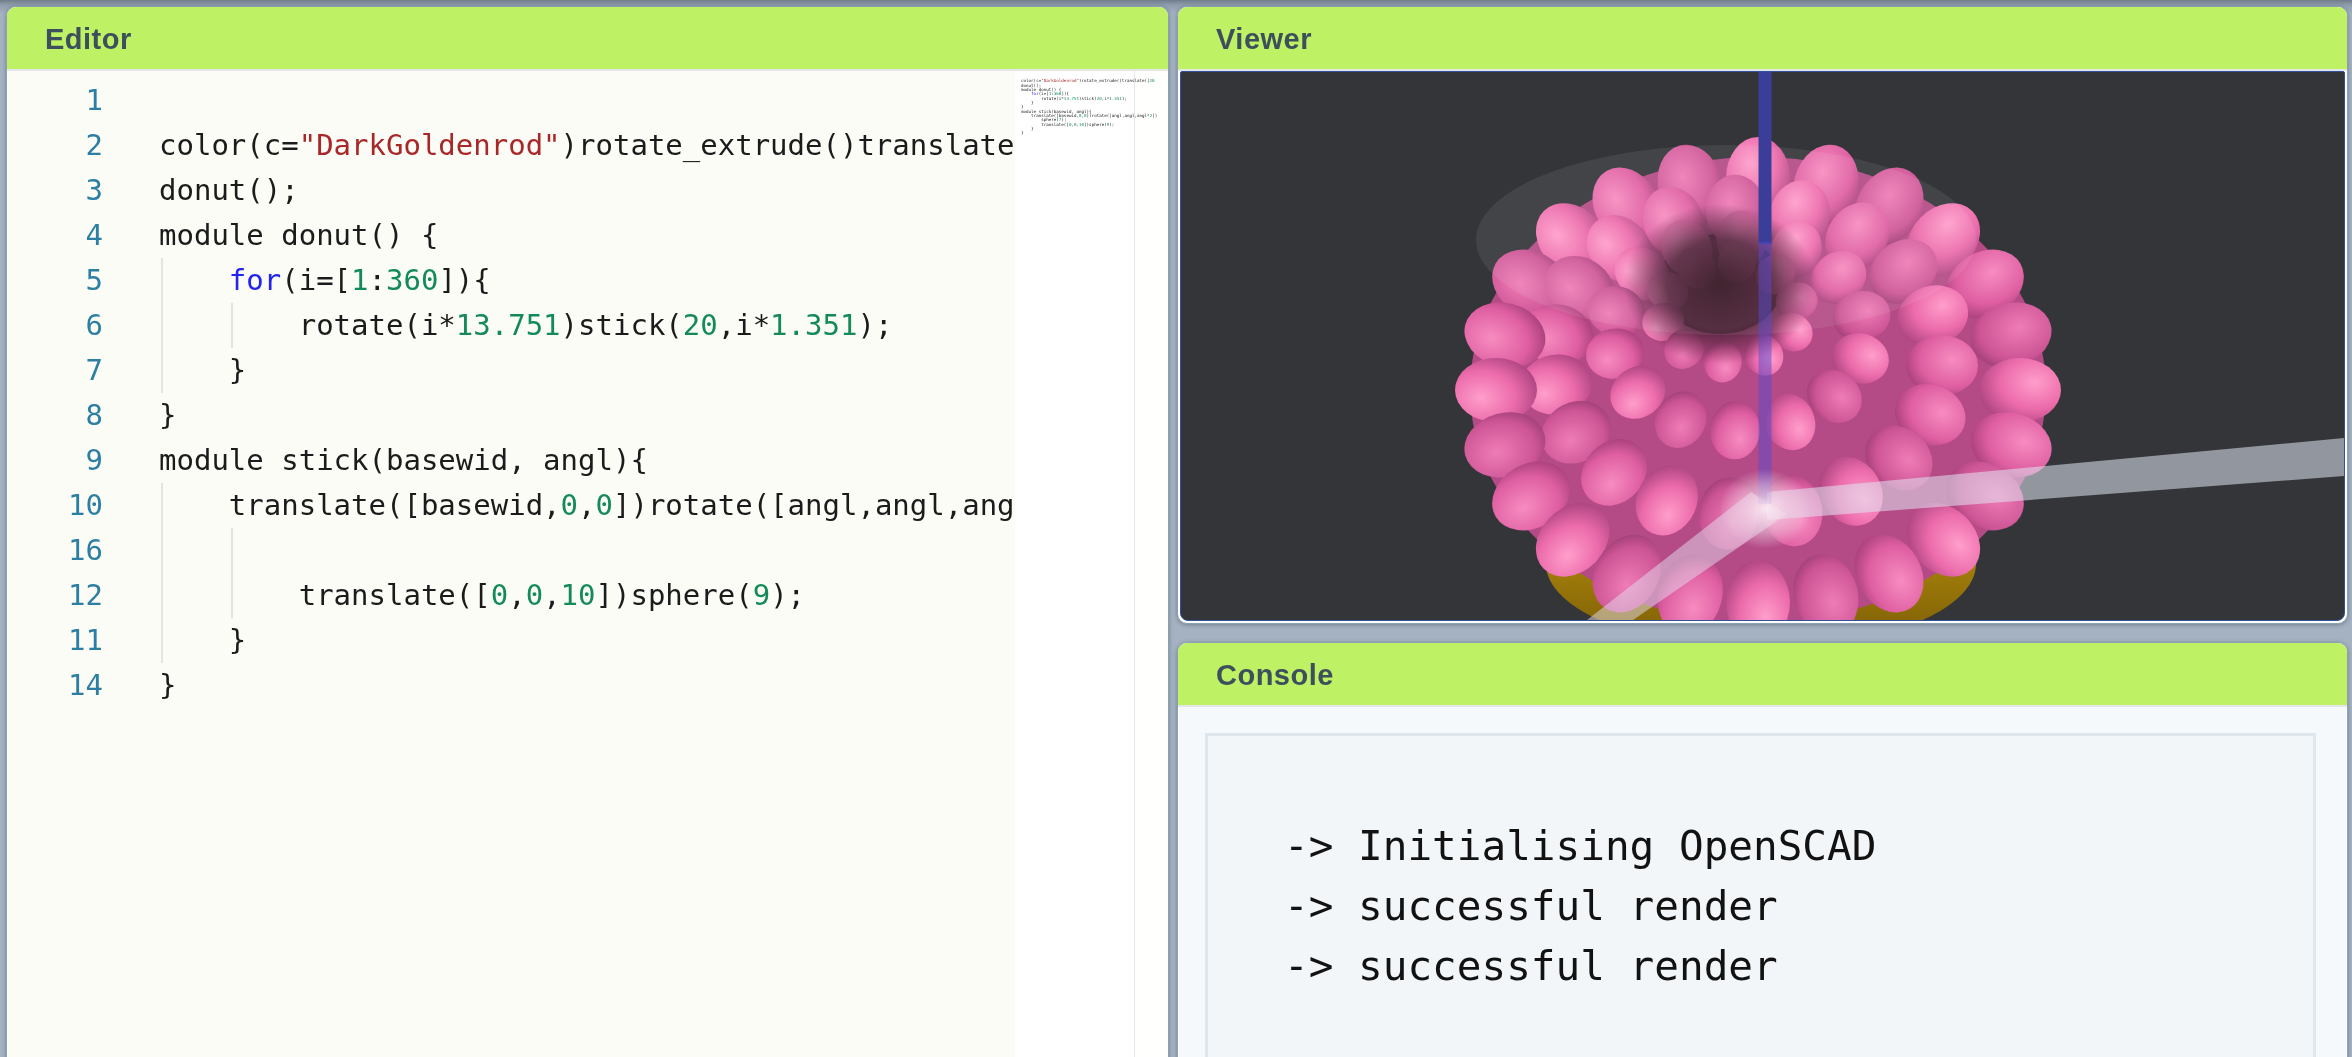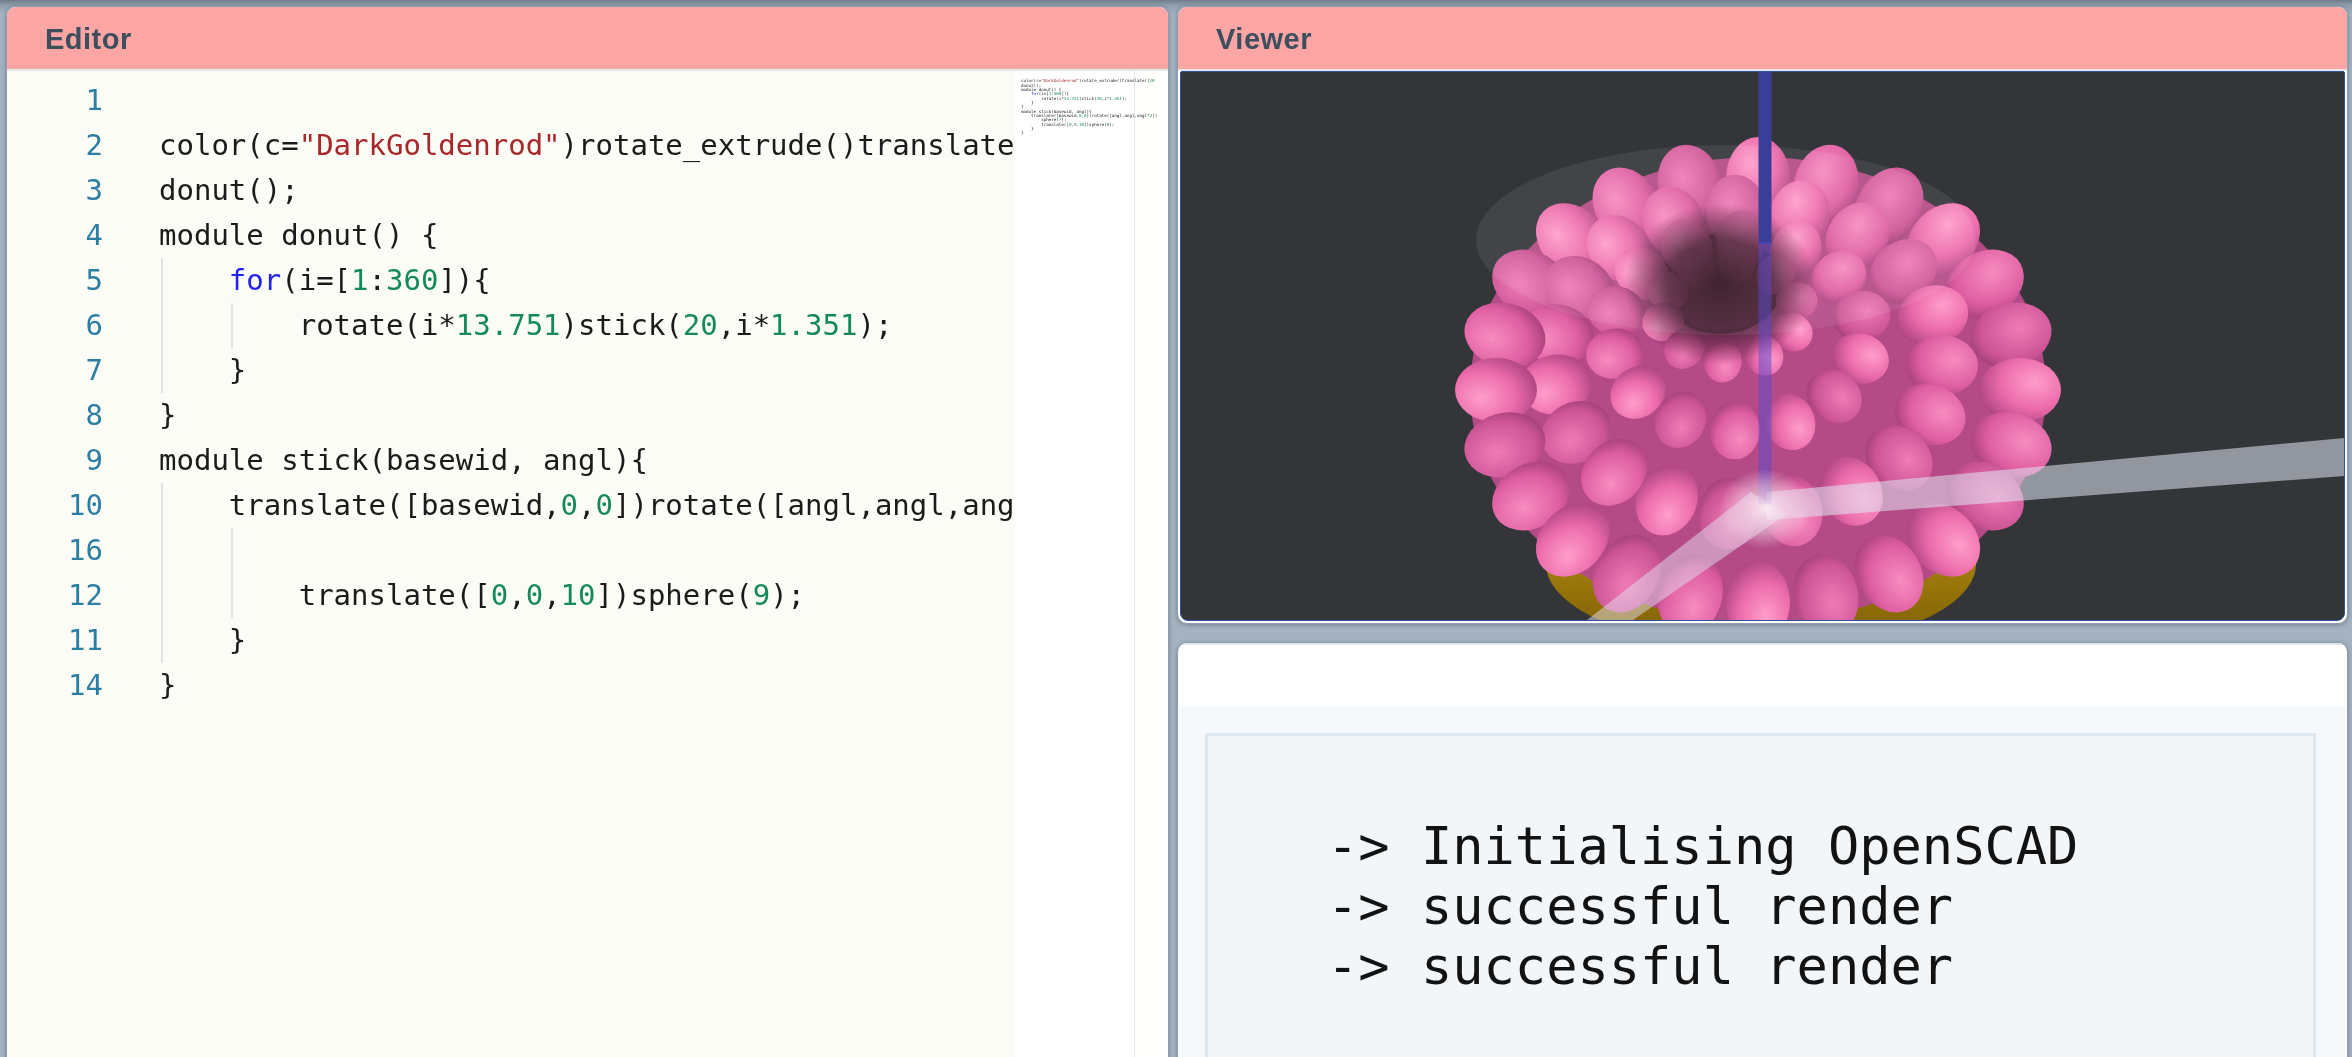--- a/index.html
+++ b/index.html
@@ -6,21 +6,21 @@
   body{
     width:2352px;height:1057px;overflow:hidden;position:relative;
     background:linear-gradient(#707c8a 0px,#8f9dac 5px,#a4b2c1 14px,#a4b2c1 100%);
     font-family:"Liberation Sans", sans-serif;
   }
   .card{
     position:absolute;background:#ffffff;border:1px solid #8da0b1;border-radius:10px;
     box-shadow:0 1px 4px rgba(25,35,55,.35);overflow:hidden;
   }
   .card-header{height:62px;line-height:64px;padding-left:38px;
-    font-size:29px;font-weight:bold;color:#3d4e5c;letter-spacing:.5px;background:#fca5a5;}
+    font-size:29px;font-weight:bold;color:#3d4e5c;letter-spacing:.5px;background:#bef264;}
   .card-divider{height:2px;background:#e4e6e8;}
 
   
   #editor-card{left:6px;top:6px;width:1161px;height:1080px;}
   .ed-body{position:absolute;top:64px;left:1px;right:1px;bottom:0;background:#fcfcf7;overflow:hidden;}
   .code{position:absolute;left:0;top:7px;right:0;
     font-family:"DejaVu Sans Mono", monospace;font-size:29px;}
   .code-line{position:relative;height:45px;line-height:45px;white-space:pre;}
   .gutter-num{position:absolute;left:0;top:0;width:95px;text-align:right;color:#2c7ea3;}
   .line-text{position:absolute;left:151px;top:0;white-space:pre;}
@@ -39,21 +39,21 @@
   .viewer-canvas{position:absolute;left:2px;right:2px;top:64px;bottom:2px;
     background:#343539;border:1px solid #31519b;border-radius:2px 2px 8px 8px;overflow:hidden;}
   .viewer-canvas svg{display:block;width:100%;height:100%;}
 
   
   #console-card{left:1177px;top:642px;width:1169px;height:440px;border-radius:10px 10px 0 0;}
   .console-body{position:absolute;top:64px;left:1px;right:1px;bottom:0;background:#f6f9fb;}
   .console-box{position:absolute;left:26px;right:30px;top:26px;bottom:-10px;
     border:3px solid #dfe7ee;background:#f2f6f9;}
   .console-log{padding:80px 0 6px 76px;font-family:"DejaVu Sans Mono", monospace;
-    font-size:52px;margin-left:43px;}
+    font-size:41px;}
   .console-msg{height:60px;line-height:60px;white-space:pre;color:#121212;}
   .console-msg.err{color:#f4685e;}
 </style>
 </head>
 <body>
 
 <div class="card" id="editor-card">
   <div class="card-header">Editor</div>
   <div class="card-divider"></div>
   <div class="ed-body">
@@ -192,20 +192,21 @@
         <polygon points="586,420 1163,366 1163,404 586,448" fill="rgba(224,230,242,0.55)"></polygon>
         <polygon points="570,420 606,442 452,548 406,548" fill="rgba(228,222,238,0.5)"></polygon>
         <rect x="577.5" y="0" width="13" height="172" fill="#3a3e99"></rect>
         <rect x="577.5" y="170" width="13" height="262" fill="rgba(86,74,205,0.5)"></rect>
         <ellipse cx="584" cy="437" rx="46" ry="40" fill="url(#gBlob)"></ellipse>
       </svg>
   </div>
 </div>
 
 <div class="card" id="console-card">
+  <div class="card-header">Console</div>
   <div class="card-divider"></div>
   <div class="console-body">
     <div class="console-box">
       <div class="console-log" id="console-log">
           <div class="console-msg">-&gt; Initialising OpenSCAD</div>
           <div class="console-msg">-&gt; successful render</div>
           <div class="console-msg">-&gt; successful render</div>
         </div>
     </div>
   </div>

